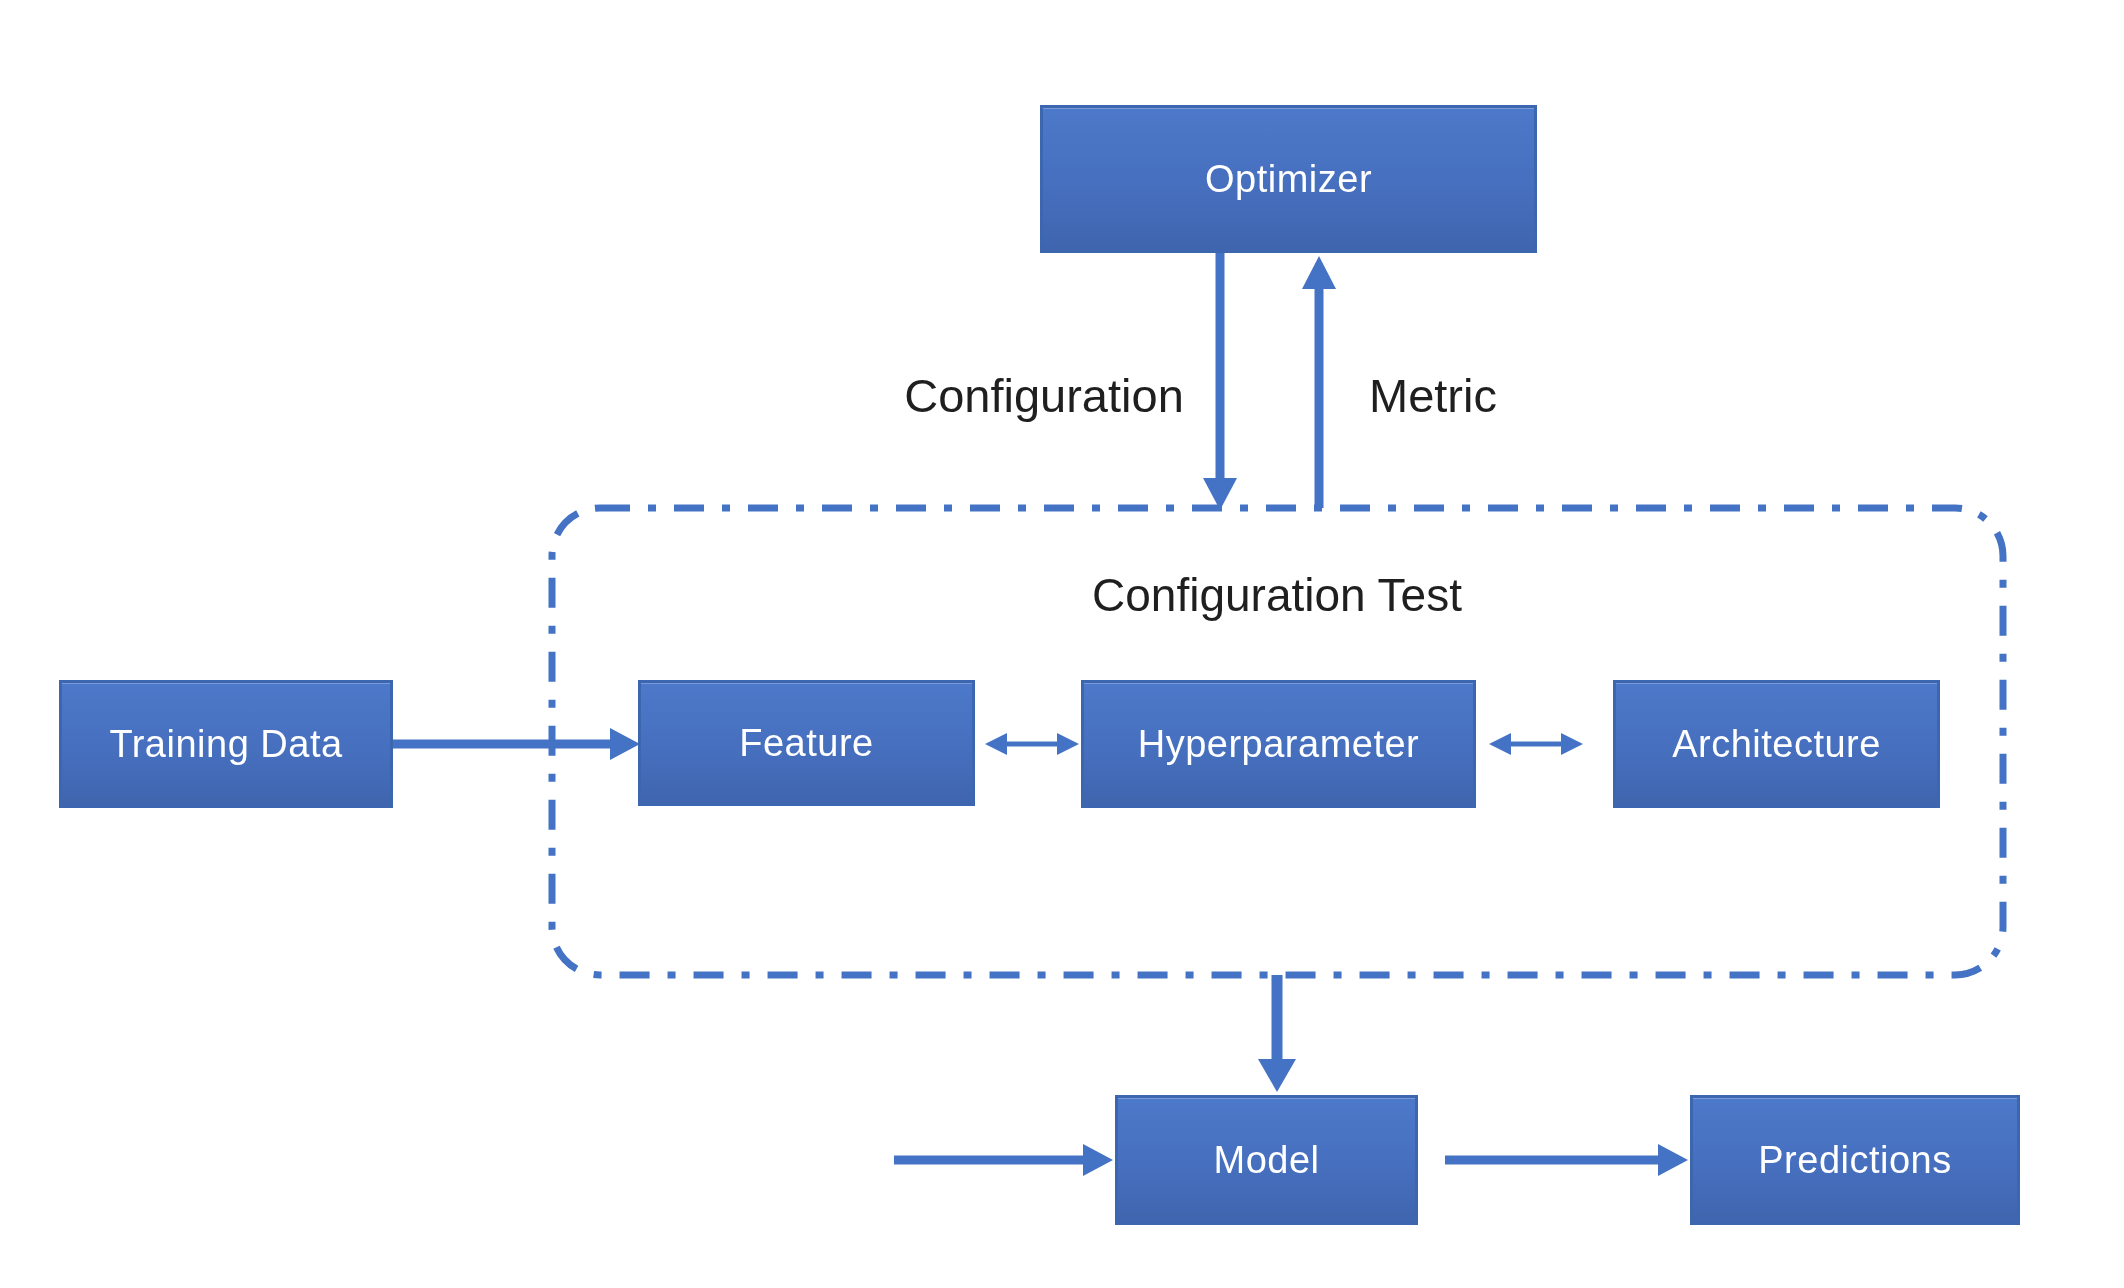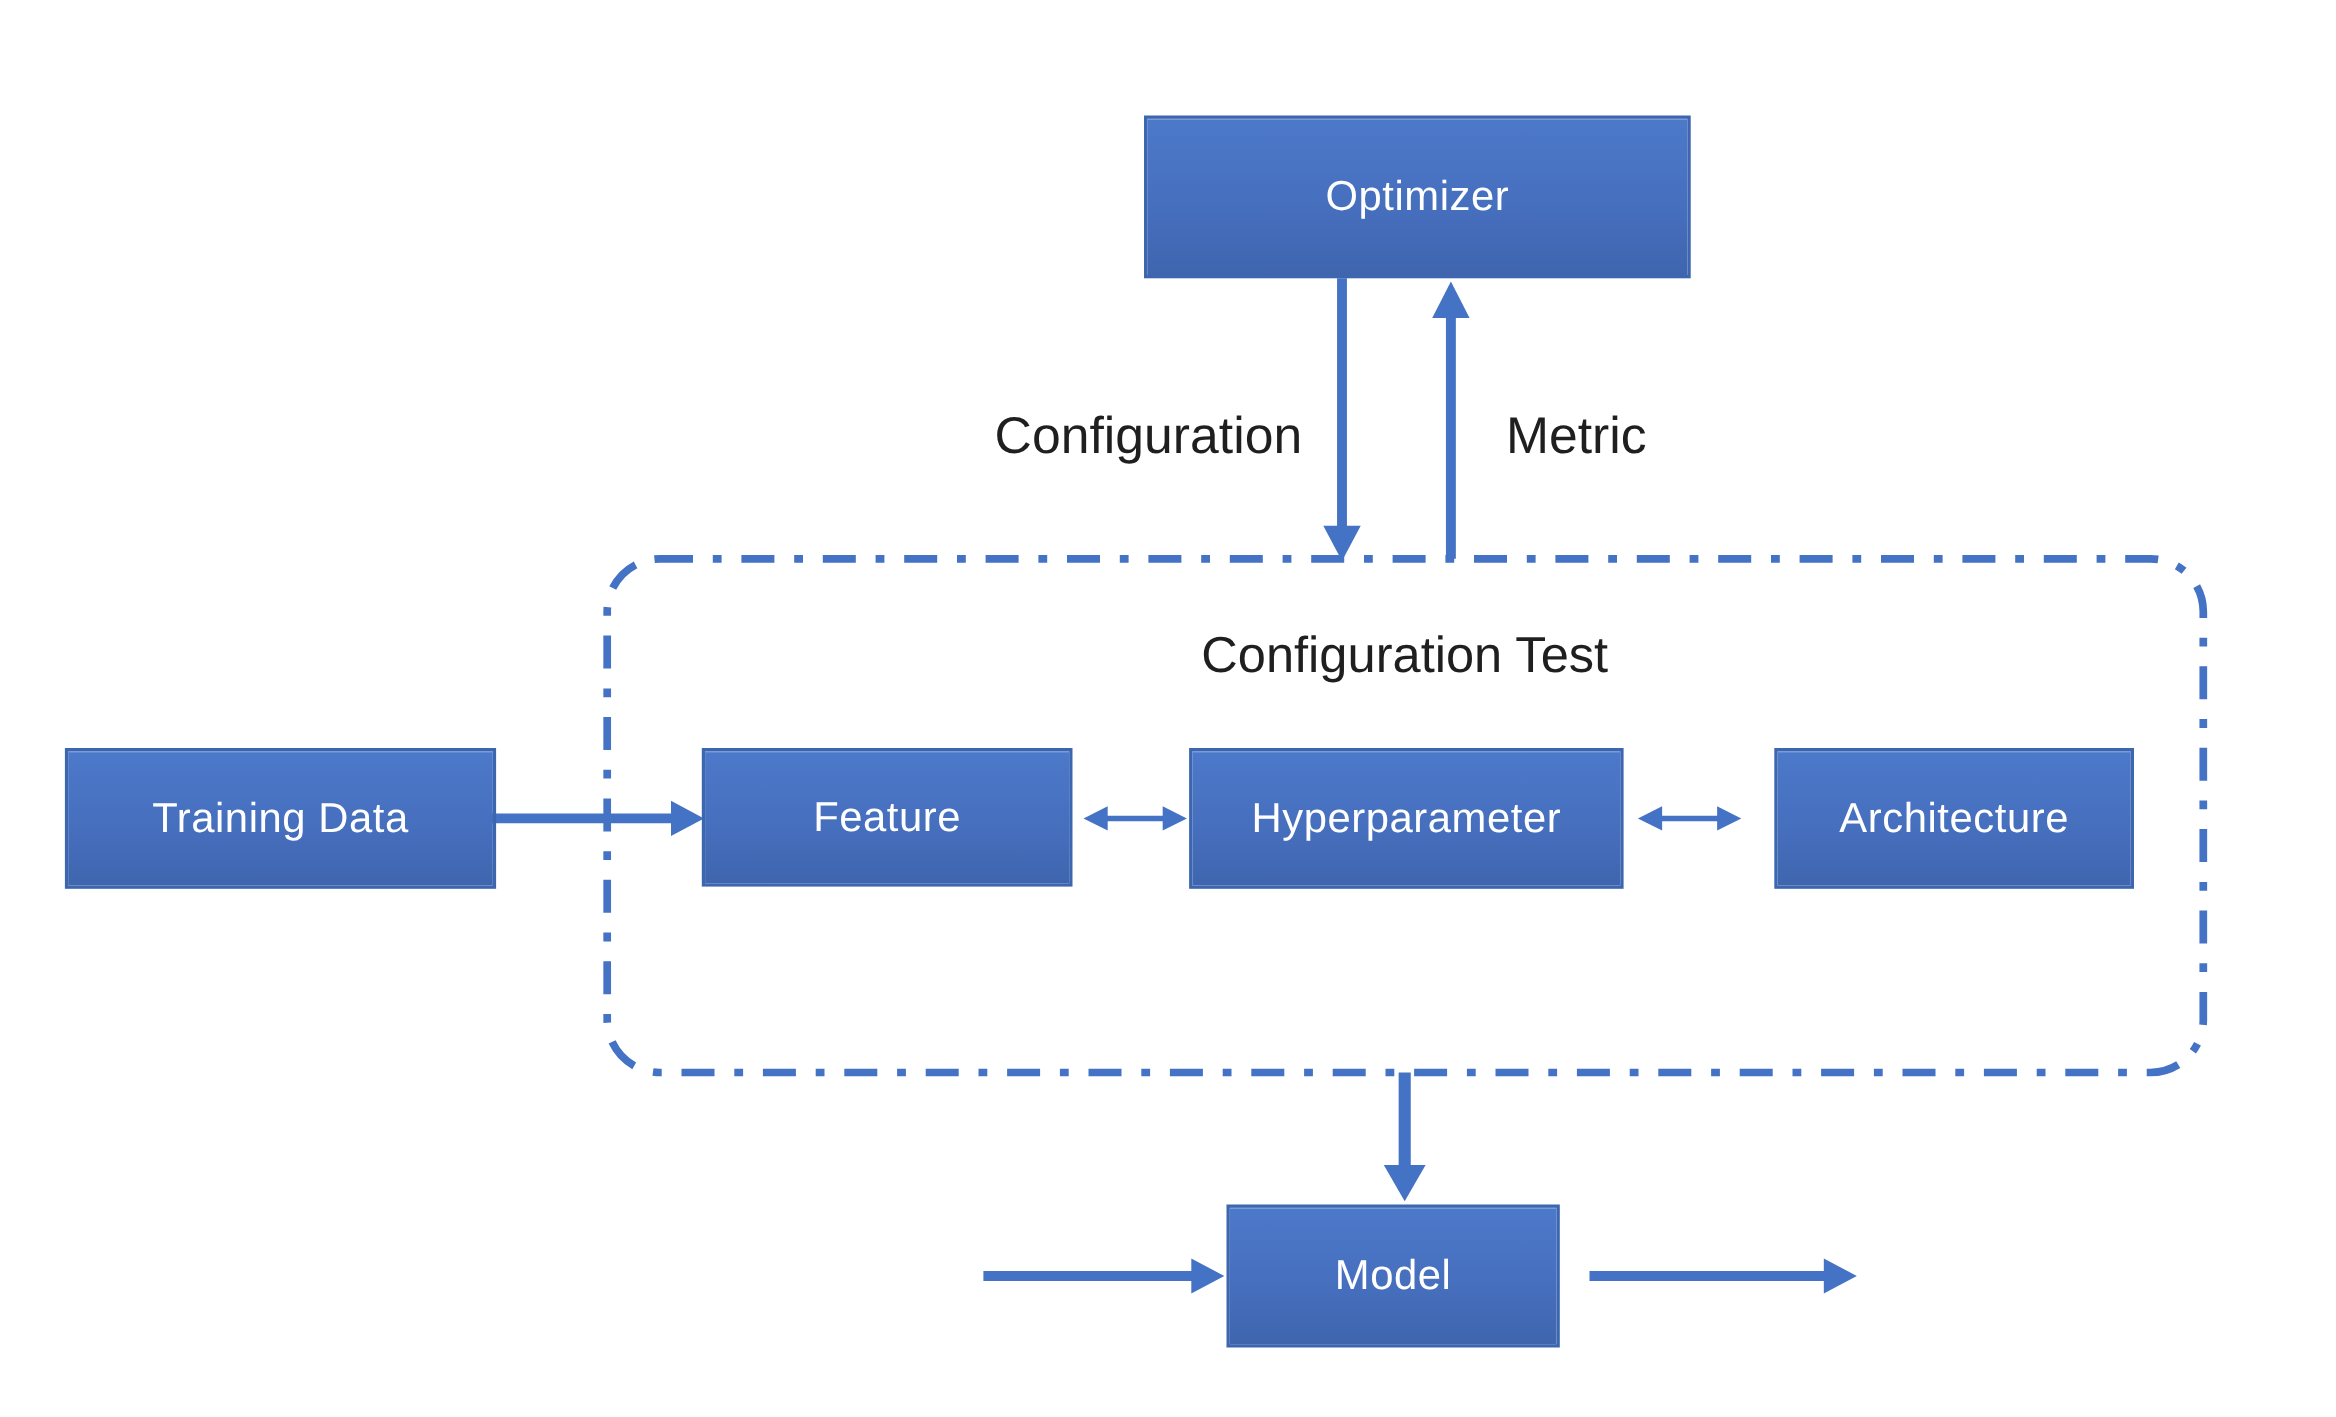--- a/index.html
+++ b/index.html
@@ -19,21 +19,21 @@
     justify-content: center;
     background: linear-gradient(180deg, #4d79ca 0%, #466fbe 55%, #3f65ae 100%);
     border: 3px solid #3c66b0;
     box-sizing: border-box;
     color: #ffffff;
     font-size: 38px;
     letter-spacing: 0.5px;
     box-shadow: inset 0 1px 0 rgba(255,255,255,0.25);
   }
   .node-optimizer      { left: 1040px; top: 105px;  width: 497px; height: 148px; }
-  .node-training-data  { left: 59px;   top: 680px;  width: 392px; height: 128px; }
+  .node-training-data  { left: 59px;   top: 680px;  width: 334px; height: 128px; }
   .node-feature        { left: 638px;  top: 680px;  width: 337px; height: 126px; }
   .node-hyperparameter { left: 1081px; top: 680px;  width: 395px; height: 128px; }
   .node-architecture   { left: 1585px; top: 680px;  width: 327px; height: 128px; margin-left: 28px; }
   .node-test-data      { left: 561px;  top: 1095px; width: 333px; height: 130px; }
   .node-model          { left: 1115px; top: 1095px; width: 303px; height: 130px; }
   .node-predictions    { left: 1690px; top: 1095px; width: 330px; height: 130px; }
 
   .edge-label {
     position: absolute;
     color: #1f1f1f;
@@ -113,14 +113,17 @@
 
   <div class="node node-architecture">
     <span>Architecture</span>
   </div>
 
 
   <div class="node node-model">
     <span>Model</span>
   </div>
 
+  <div class="node node-predictions">
+    <span>Predictions</span>
+  </div>
 
 </div>
 
 </body></html>

